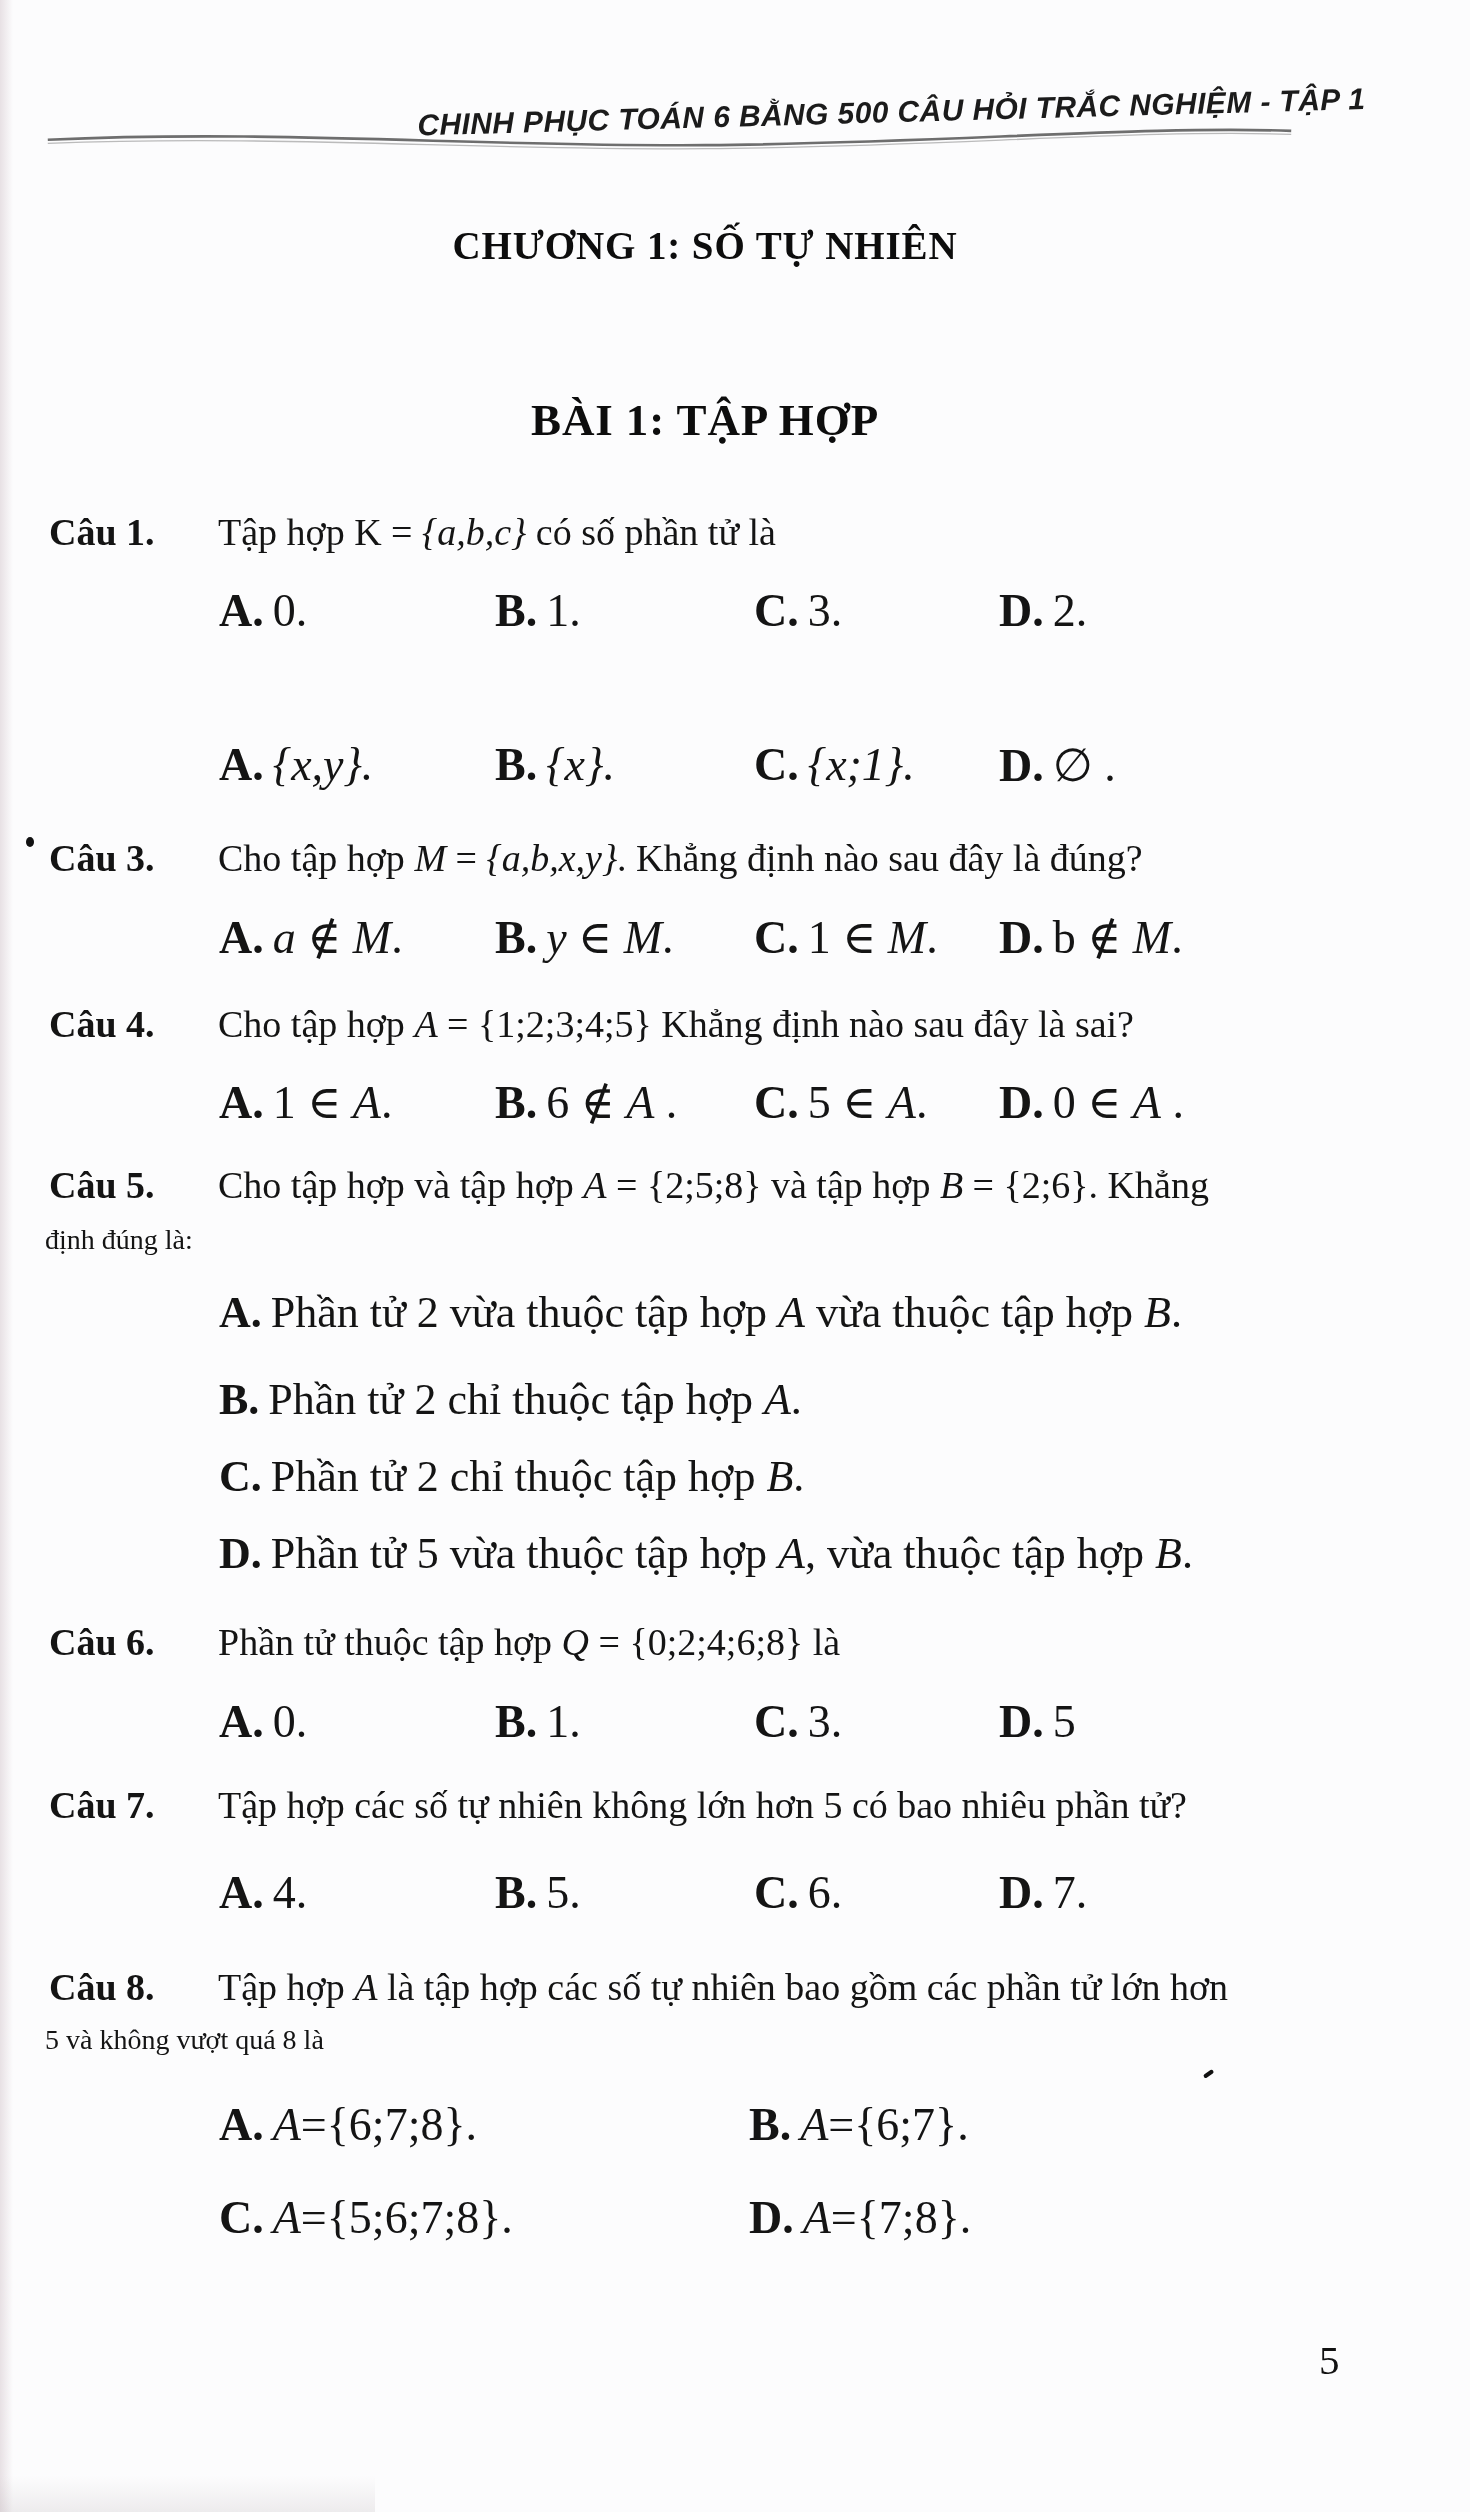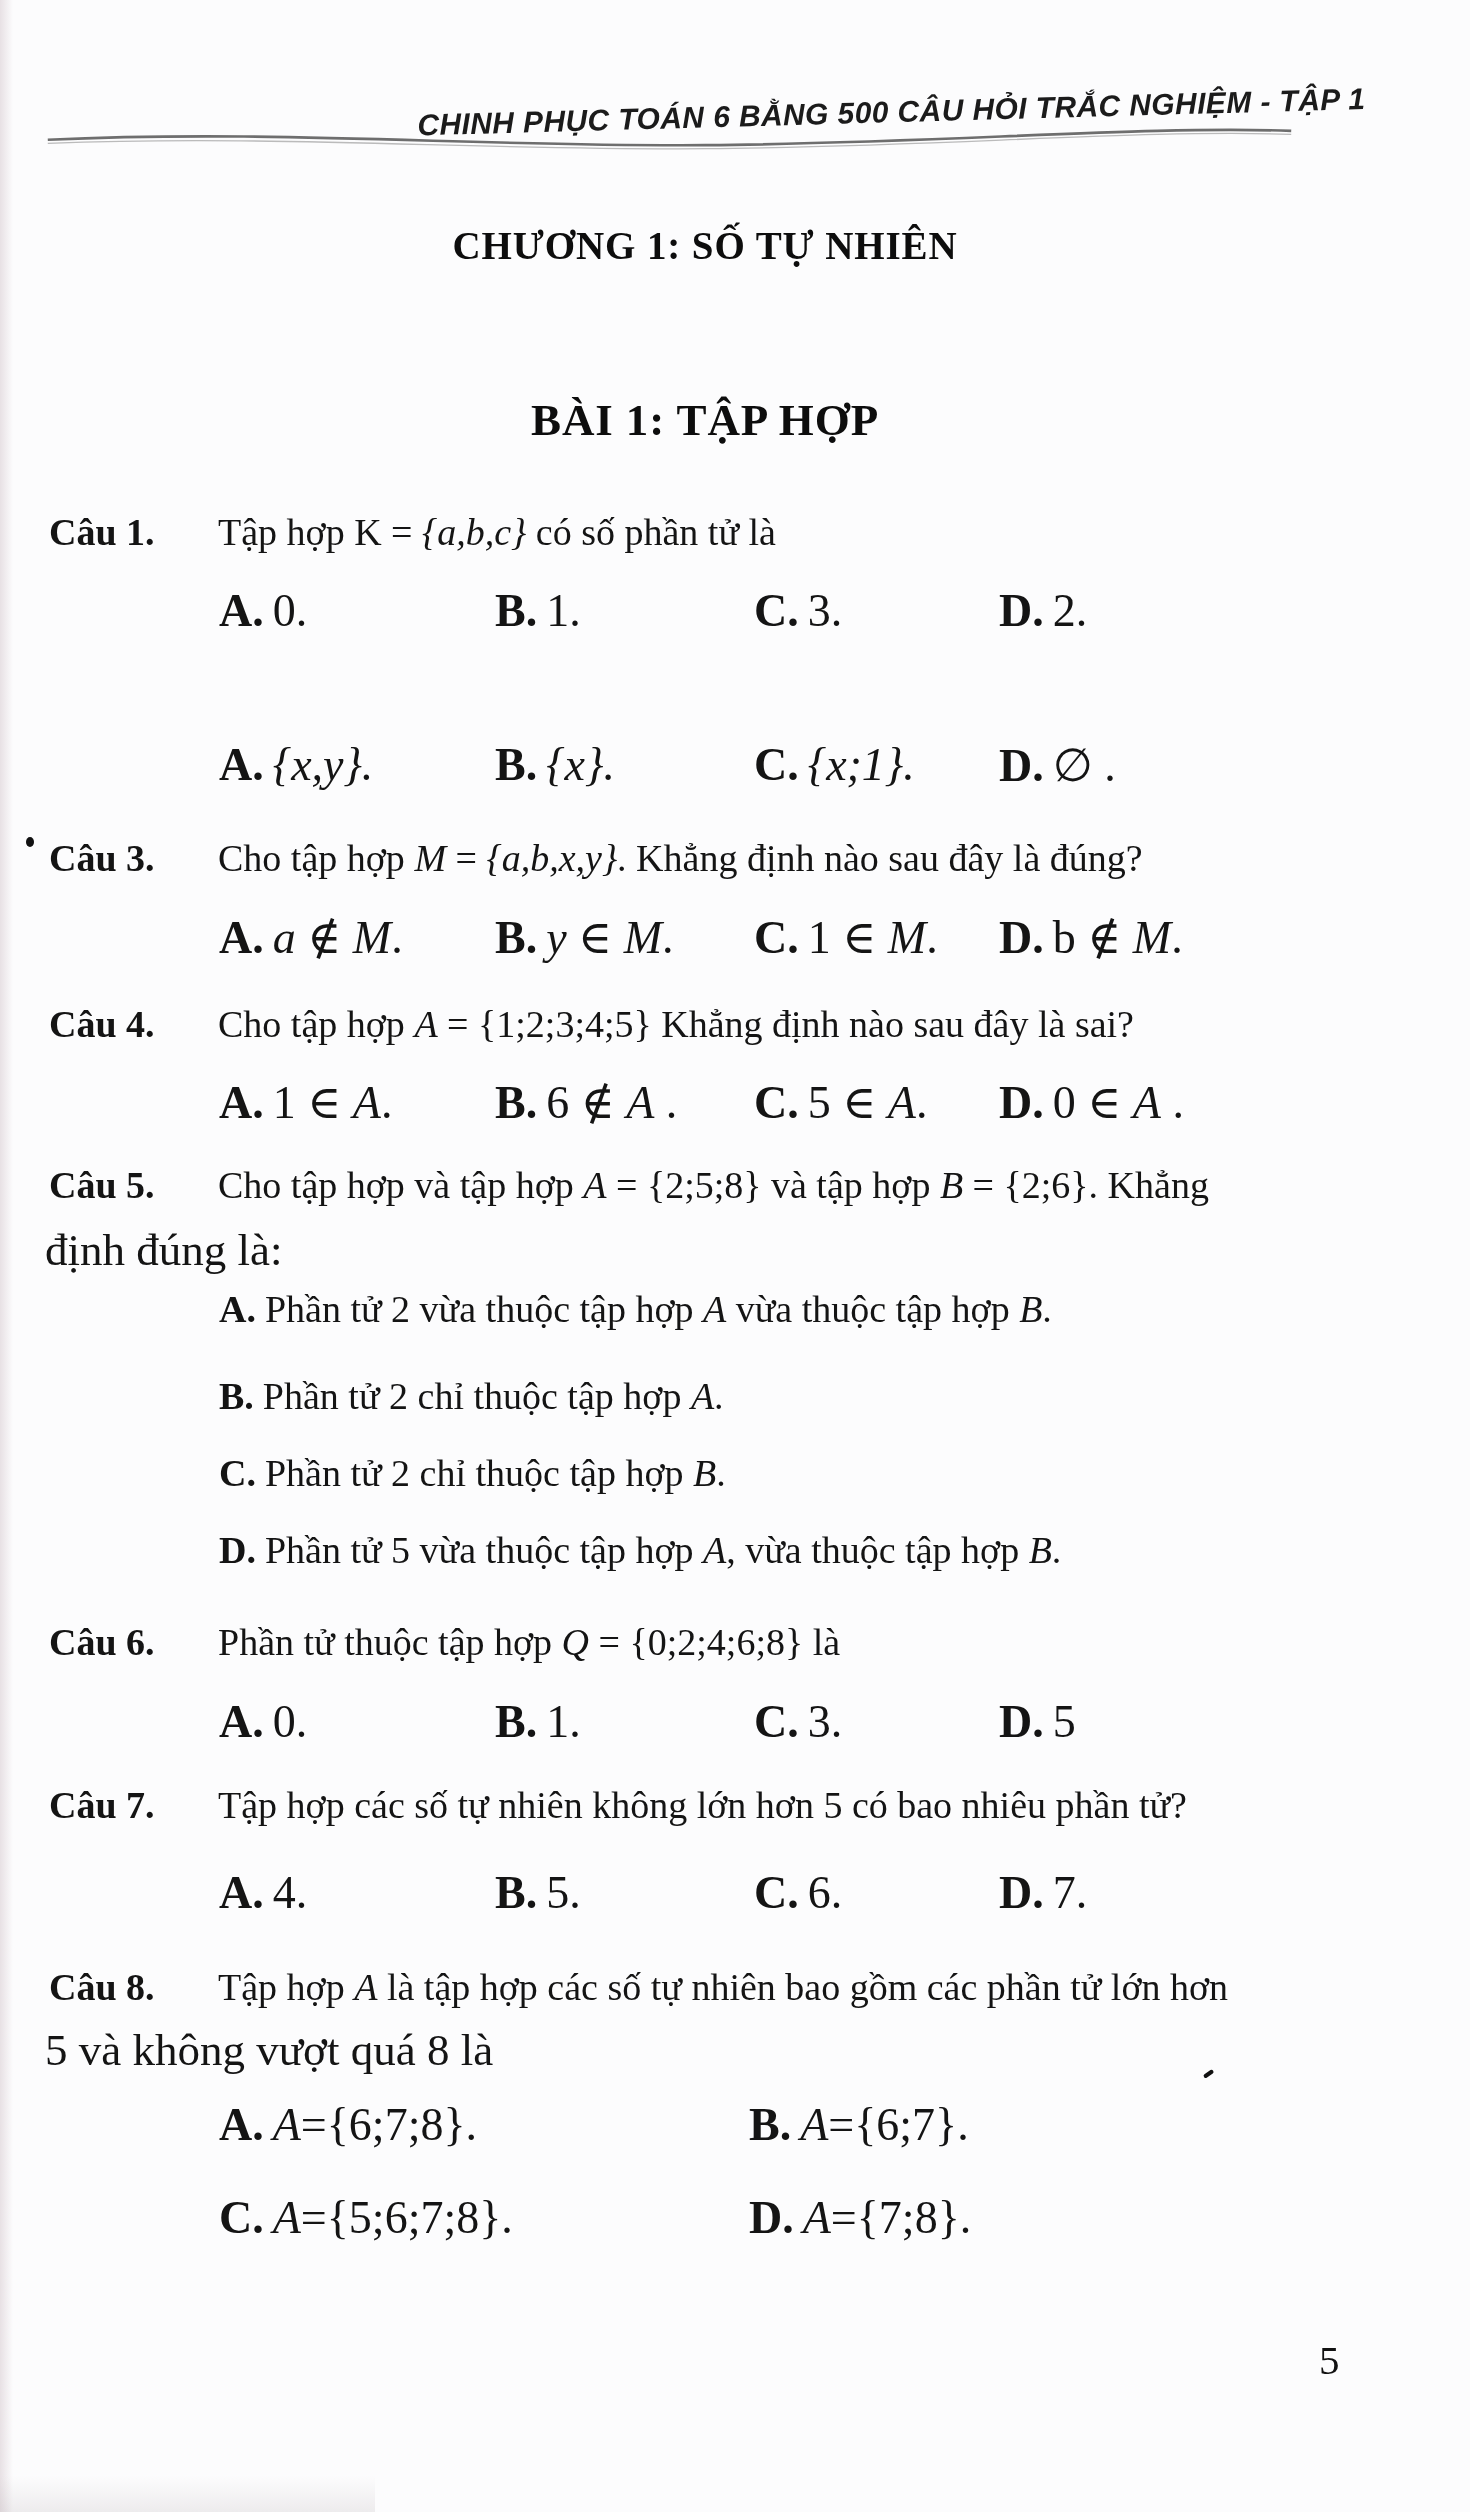--- a/index.html
+++ b/index.html
@@ -39,25 +39,25 @@
     letter-spacing:0.9px;color:#0d0d0d;white-space:nowrap;
   }
   .lesson{
     position:absolute;top:394px;left:0;width:1410px;
     text-align:center;font-weight:700;font-size:45px;
     letter-spacing:0.9px;color:#0d0d0d;white-space:nowrap;
   }
   
   .qrow{position:absolute;left:49px;right:40px;font-size:38px;line-height:1.25;white-space:nowrap;}
   .qlabel{display:inline-block;width:169px;font-weight:700;}
-  .qcont{position:absolute;left:45px;font-size:45px;line-height:1.25;white-space:nowrap;}
+  .qcont{position:absolute;left:45px;font-size:28px;line-height:1.25;white-space:nowrap;}
   .optrow{position:absolute;left:0;width:100%;height:54px;font-size:46px;}
   .opt{position:absolute;white-space:nowrap;}
   .c1{left:219px}.c2{left:495px}.c3{left:754px}.c4{left:999px}.g2{left:749px}
-  .optline{position:absolute;left:219px;font-size:38px;white-space:nowrap;}
+  .optline{position:absolute;left:219px;font-size:44px;white-space:nowrap;}
   .olabel{font-weight:700;margin-right:9px;}
   .it{font-style:italic;}
   .pagenum{position:absolute;top:2336px;left:1319px;font-size:41px;color:#111;}
 </style>
 </head>
 <body>
 
 <div id="page">
 
   <div class="edge-strip"></div>

